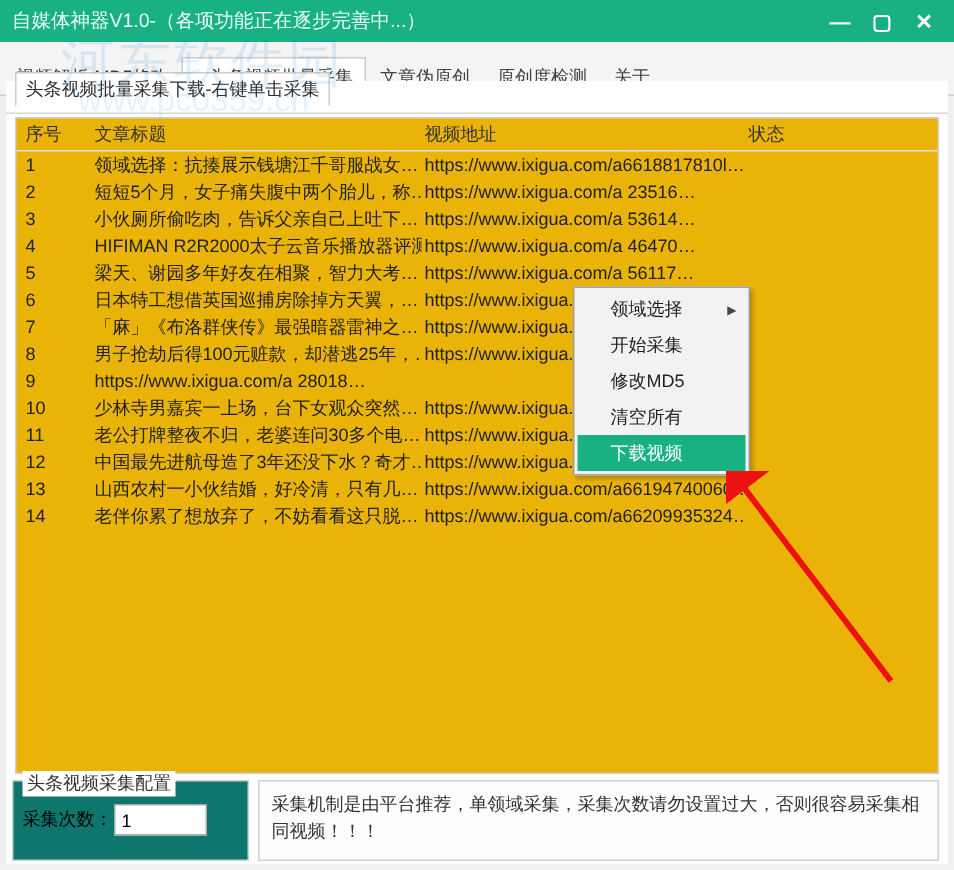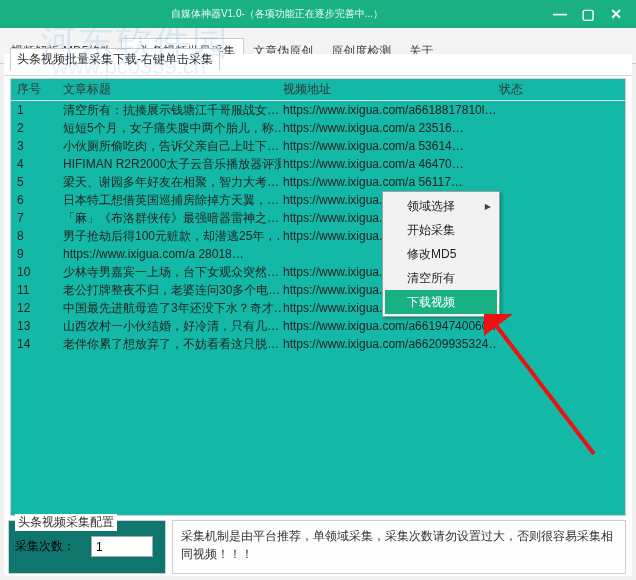--- a/index.html
+++ b/index.html
@@ -12,21 +12,21 @@
     overflow: hidden;
   }
   .titlebar {
     height: 28px;
     background: #19b184;
     display: flex;
     align-items: center;
     padding: 0 6px 0 8px;
     color: #eafdf6;
   }
-  .titlebar .title { flex: 1; font-size: 10px; text-align: center; }
+  .titlebar .title { flex: 1; font-size: 13px; }
   .titlebar .ctrls { display: flex; gap: 0; }
   .titlebar .ctrls div {
     width: 28px; height: 22px;
     display: flex; align-items: center; justify-content: center;
     color: #fff; font-size: 14px; font-weight: bold;
   }
   .watermark {
     position: absolute;
     top: 18px; left: 40px;
     font-size: 36px;
@@ -87,21 +87,21 @@
     border: 1px solid #ccc;
     border-bottom: 1px solid #fff;
     background: #fff;
     position: relative;
     top: 1px;
   }
   .table-wrap {
     position: absolute;
     top: 24px; left: 6px; right: 6px; bottom: 60px;
     border: 1px solid #d0d0d0;
-    background: #14b8a6;
+    background: #eab308;
     overflow: hidden;
   }
   .thead {
     display: flex;
     height: 22px;
     border-bottom: 1px solid #e0e0e0;
     font-size: 12px;
     color: #333;
     align-items: center;
   }
@@ -176,21 +176,21 @@
     top: -7px;
     background: #fff;
     display: inline-block;
     padding: 0 3px;
     font-size: 12px;
     color: #333;
   }
   .config-left .row {
     display: flex;
     align-items: center;
-    gap: 16px;
+    gap: 1px;
     margin-top: -2px;
   }
   .config-left input {
     width: 62px;
     height: 21px;
     border: 1px solid #aaa;
     font-size: 12px;
     padding: 0 4px;
     text-align: left;
   }
@@ -235,21 +235,21 @@
   <div class="table-wrap">
     <div class="thead">
       <div class="col-idx">序号</div>
       <div class="col-title">文章标题</div>
       <div class="col-url">视频地址</div>
       <div class="col-status">状态</div>
     </div>
     <div class="tbody" id="tbody">
         <div class="trow">
           <div class="col-idx">1</div>
-          <div class="col-title">清空所有：抗揍展示钱塘江千哥服战女…</div>
+          <div class="col-title">领域选择：抗揍展示钱塘江千哥服战女…</div>
           <div class="col-url">https://www.ixigua.com/a6618817810l…</div>
           <div class="col-status"></div>
         </div>
         <div class="trow">
           <div class="col-idx">2</div>
           <div class="col-title">短短5个月，女子痛失腹中两个胎儿，称…</div>
           <div class="col-url">https://www.ixigua.com/a             23516…</div>
           <div class="col-status"></div>
         </div>
         <div class="trow">

